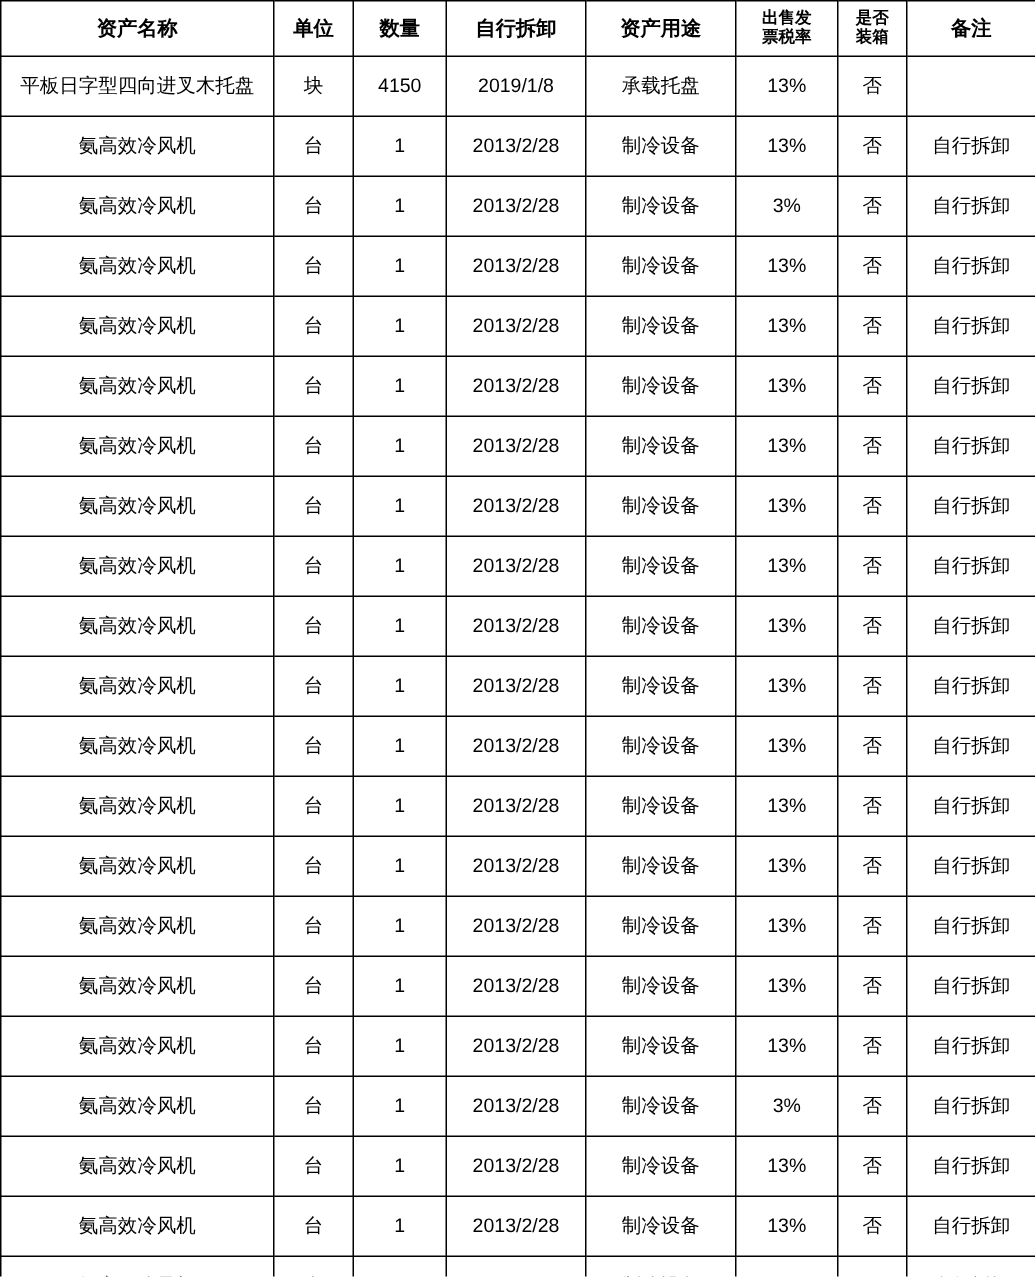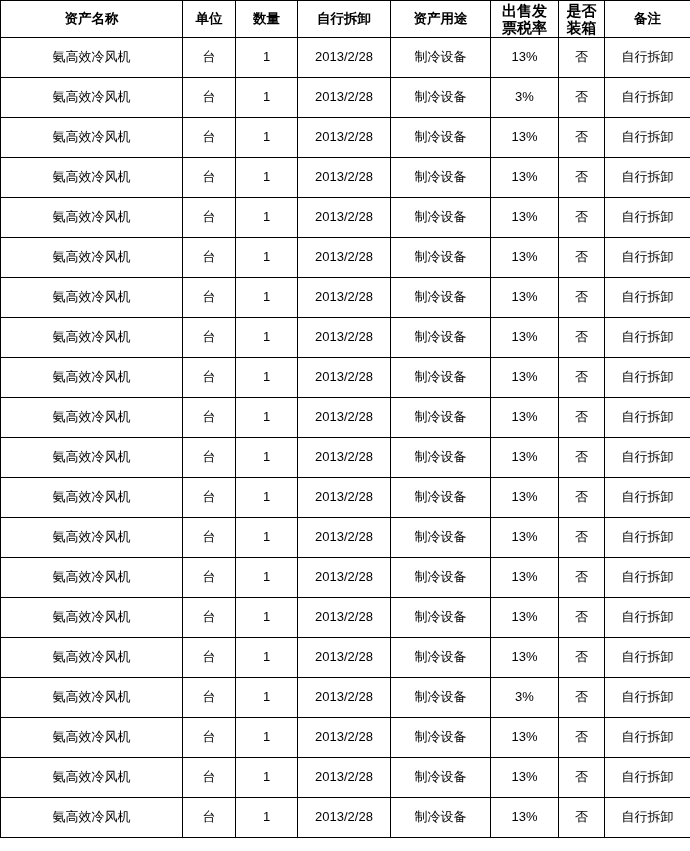--- a/index.html
+++ b/index.html
@@ -45,21 +45,21 @@
     word-break: break-all;
   }
   table.asset-table thead th {
     height: 37px;
     font-weight: bold;
     font-size: 13.5px;
   }
   .hdr-two-line {
     display: block;
     line-height: 1.15;
-    font-size: 15px;
+    font-size: 11px;
   }
   td.name-cell {
     font-size: 13.5px;
   }
   td.narrow {
     font-size: 13px;
   }
   td.empty-cell {
     font-size: 13px;
   }
@@ -92,20 +92,30 @@
         </th>
         <th>
           <span class="hdr-two-line">是否</span>
           <span class="hdr-two-line">装箱</span>
         </th>
         <th>备注</th>
       </tr>
     </thead>
     <tbody id="table-body">
         <tr>
+          <td class="name-cell">平板日字型四向进叉木托盘</td>
+          <td class="narrow">块</td>
+          <td class="narrow">4150</td>
+          <td class="narrow">2019/1/8</td>
+          <td class="narrow">承载托盘</td>
+          <td class="narrow">13%</td>
+          <td class="narrow">否</td>
+          <td class="empty-cell"></td>
+        </tr>
+        <tr>
           <td class="name-cell">氨高效冷风机</td>
           <td class="narrow">台</td>
           <td class="narrow">1</td>
           <td class="narrow">2013/2/28</td>
           <td class="narrow">制冷设备</td>
           <td class="narrow">13%</td>
           <td class="narrow">否</td>
           <td class="empty-cell">自行拆卸</td>
         </tr>
         <tr>

